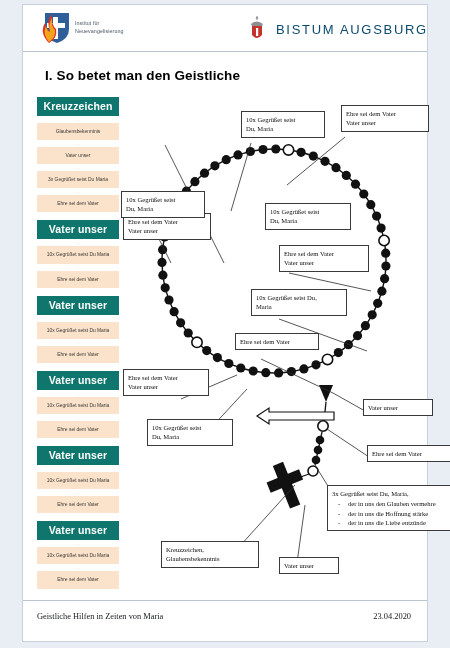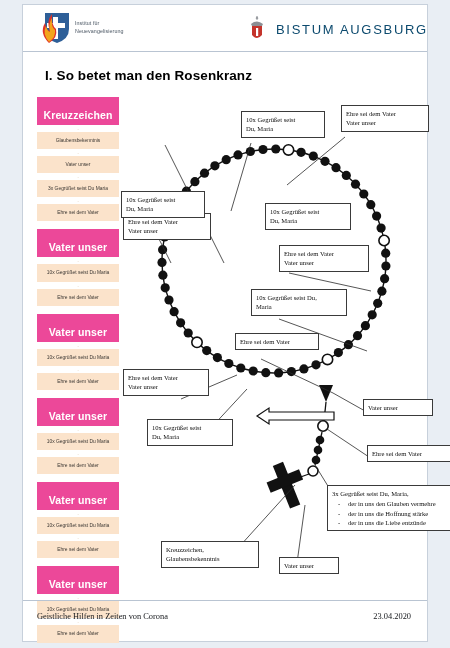--- a/index.html
+++ b/index.html
@@ -11,21 +11,21 @@
   .logo-ine .txt{position:absolute;left:38px;top:9px;font-size:5.3px;line-height:1.45;color:#4a5663;letter-spacing:.1px;}
   .logo-ba{position:absolute;left:224px;top:7px;height:34px;display:flex;align-items:center;gap:9px;}
   .logo-ba .crest{width:20px;height:28px;}
   .logo-ba .name{font-family:Liberation Sans, sans-serif;font-size:13px;letter-spacing:1.7px;color:#0c4a6e;white-space:nowrap;}
   .title{position:absolute;left:22px;top:63px;font-size:13.5px;font-weight:bold;color:#000;letter-spacing:.1px;}
   .ftr{position:absolute;left:0;bottom:0;width:100%;height:40px;border-top:1px solid #b9c4d2;}
   .ftr .l{position:absolute;left:14px;top:11px;font-family:"Liberation Serif",serif;font-size:8.4px;color:#15181c;}
   .ftr .r{position:absolute;right:16px;top:11px;font-family:"Liberation Serif",serif;font-size:8.4px;color:#15181c;}
   .side{position:absolute;left:14px;top:92px;width:82px;}
   .chip{width:82px;box-sizing:border-box;text-align:center;margin-bottom:3px;}
-  .chip.head{background:#ec4899;color:#ffffff;font-weight:bold;font-size:10.5px;padding:12px 2px 4px;letter-spacing:.1px;}
+  .chip.head{background:#0f766e;color:#ffffff;font-weight:bold;font-size:10.5px;padding:3px 2px 4px;letter-spacing:.1px;}
   .chip.item{background:#fbe3cb;color:#3a3632;font-size:4.9px;padding:5px 3px;line-height:1.45;}
   .tick{width:82px;text-align:center;font-size:5px;color:#c9a070;line-height:3px;height:3px;margin-bottom:1px;}
   .canvas{position:absolute;left:96px;top:88px;width:310px;height:510px;}
   .canvas svg{display:block;}
   .cbox{position:absolute;background:#fff;border:1px solid #3a3a3a;font-family:"Liberation Serif",serif;font-size:6.6px;line-height:1.42;color:#101010;padding:3px 4px;box-sizing:border-box;}
   .cbox ul{margin:1px 0 0;padding:0;list-style:none;}
   .cbox li{padding-left:16px;position:relative;}
   .cbox li:before{content:"-";position:absolute;left:6px;top:0;}
 </style>
 </head>
@@ -51,21 +51,21 @@
       <svg class="crest" viewBox="0 0 20 28">
         <path d="M4 9 Q10 4 16 9 L15 11 L5 11 Z" fill="#8c8f94"></path>
         <path d="M5 11 L15 11 L15 20 Q10 26 5 20 Z" fill="#c4342c"></path>
         <rect x="9" y="13" width="2.2" height="8" fill="#ffffff"></rect>
         <path d="M9 2 Q10 0 11 2 Q12 4 10 5 Q8 4 9 2 Z" fill="#9a9da2"></path>
       </svg>
       <div class="name">BISTUM AUGSBURG</div>
     </div>
   </div>
 
-  <div class="title">I. So betet man den Rosenkranz</div>
+  <div class="title">I. So betet man den Geistliche</div>
 
   <div class="side" id="sidebar">
       <div class="chip head">Kreuzzeichen</div>
       <div class="tick">·</div>
       <div class="chip item">Glaubensbekenntnis</div>
       <div class="tick">·</div>
       <div class="chip item">Vater unser</div>
       <div class="tick">·</div>
       <div class="chip item">3x Gegrüßet seist Du Maria</div>
       <div class="tick">·</div>
@@ -258,17 +258,17 @@
         <div>3x Gegrüßet seist Du, Maria,</div>
         <ul>
           <li>der in uns den Glauben vermehre</li>
           <li>der in uns die Hoffnung stärke</li>
           <li>der in uns die Liebe entzünde</li>
         </ul>
       </div>
     </div>
 
   <div class="ftr">
-    <div class="l">Geistliche Hilfen in Zeiten von Corona</div>
+    <div class="l">Geistliche Hilfen in Zeiten von Maria</div>
     <div class="r">23.04.2020</div>
   </div>
 
 </div>
 
 </body></html>

